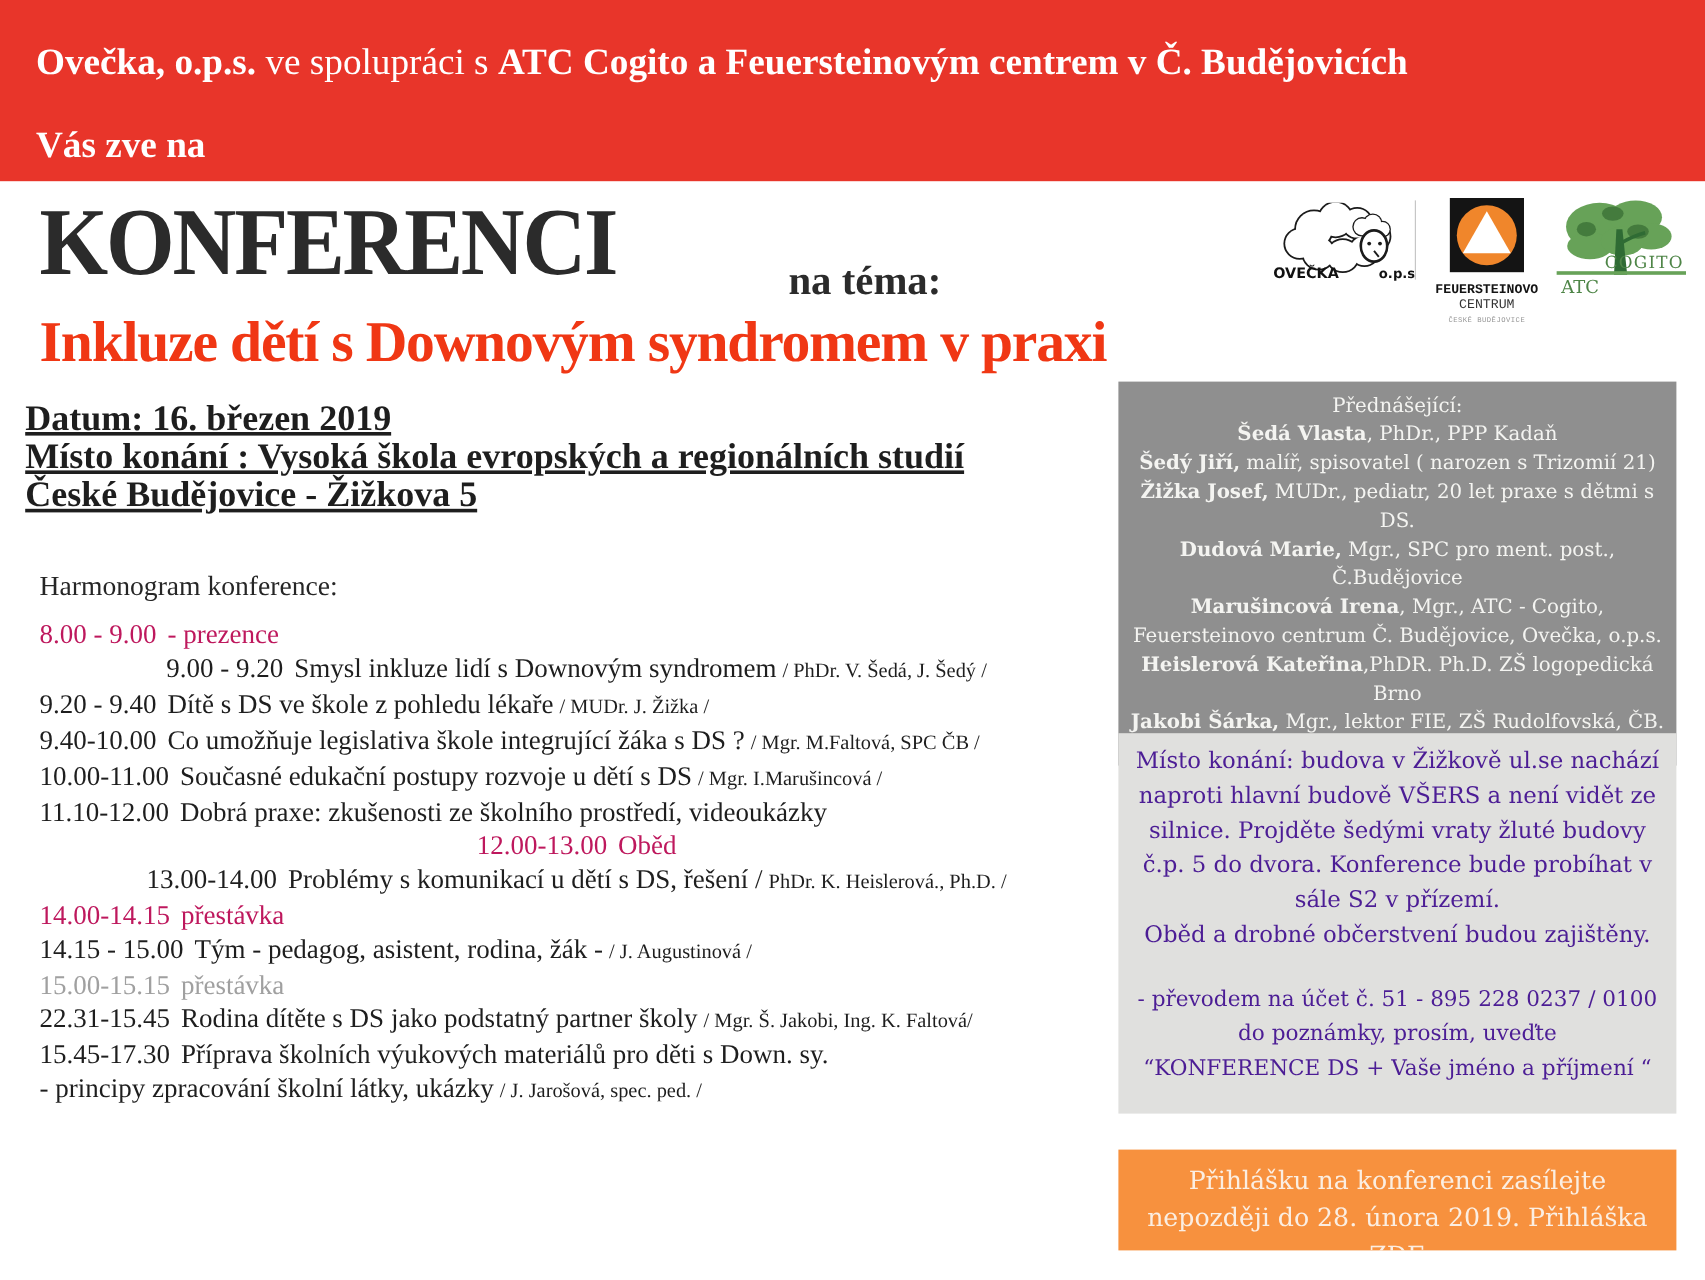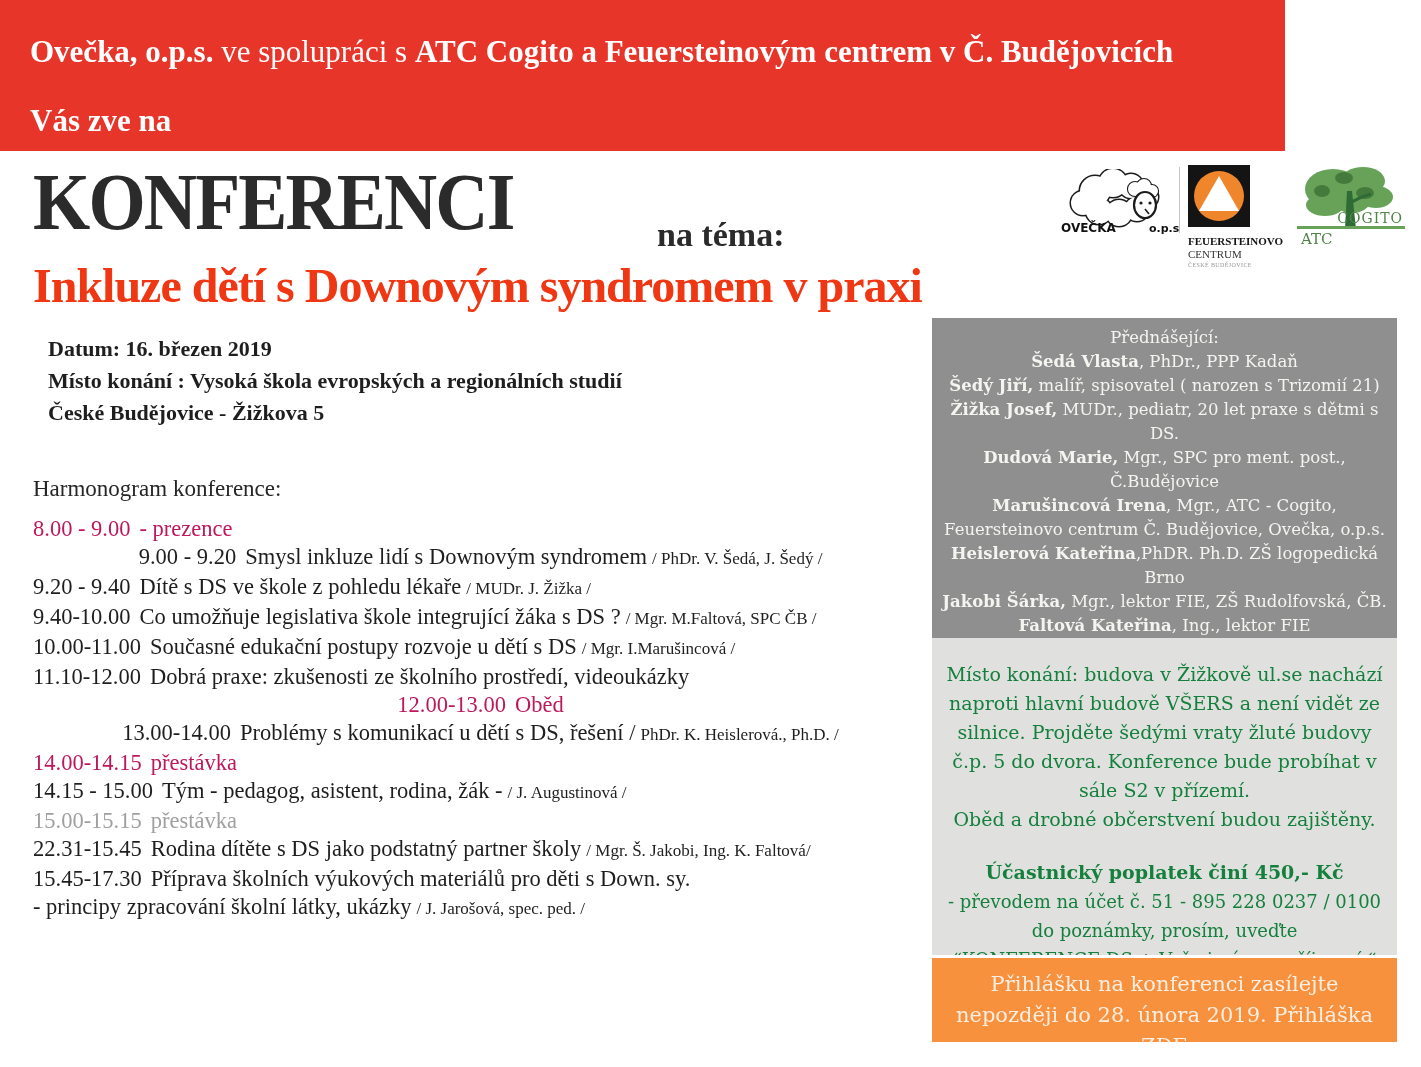--- a/index.html
+++ b/index.html
@@ -1,55 +1,55 @@
 <!DOCTYPE html>
 <html><head>
 <meta charset="utf-8">
 <style>
   html,body{margin:0;padding:0;}
   body{
     width:1421px;height:1067px;position:relative;background:#ffffff;
     font-family:"Liberation Serif", serif;overflow:hidden;
   }
   
-  .banner{position:absolute;top:0;left:0;width:1285px;height:151px;background:#E8352A;color:#fff;}
+  .banner{position:absolute;top:0;left:0;width:1421px;height:151px;background:#E8352A;color:#fff;}
   .banner-l1{position:absolute;top:34px;left:30px;font-size:31px;white-space:nowrap;}
   .banner-l1 b{font-weight:700;}
   .banner-l2{position:absolute;top:103px;left:30px;font-size:31px;font-weight:700;text-align:right;}
   
   .title-main{position:absolute;left:33px;top:162px;font-size:80px;font-weight:700;color:#2b2b2b;letter-spacing:-2px;line-height:1;transform:scaleX(.92);transform-origin:left;}
   .title-suffix{position:absolute;left:657px;top:216px;font-size:34px;font-weight:700;color:#2b2b2b;}
   .subtitle{position:absolute;left:33px;top:258px;font-size:48px;font-weight:700;color:#F03714;letter-spacing:-1px;white-space:nowrap;}
   
-  .details{position:absolute;left:48px;top:333px;font-size:22px;font-weight:700;color:#1e1e1e;line-height:32px;}
+  .details{position:absolute;left:21px;top:333px;font-size:30px;font-weight:700;color:#1e1e1e;line-height:32px;text-decoration:underline;}
   .harmonogram{position:absolute;left:33px;top:476px;font-size:23px;color:#262626;}
   
   .schedule{position:absolute;left:33px;top:515px;font-size:22.5px;color:#1e1e1e;line-height:28px;width:895px;}
   .sched-line{white-space:nowrap;}
   .sched-line .t{margin-right:9px;}
   .sched-line .t:empty{margin-right:0;}
   .sched-line .sp{font-size:17px;margin-left:5px;}
   .gap-before{text-align:center;}
   .muted{color:#be185d;}
   .muted-light{color:#a0a0a0;}
   .semi{color:#505050;}
   
   .logos{position:absolute;left:1055px;top:163px;width:350px;height:100px;}
   .logo-ovecka{position:absolute;left:6px;top:6px;}
   .logo-sep{position:absolute;left:124px;top:4px;width:1px;height:66px;background:#c6c6c6;}
-  .logo-feuer{position:absolute;left:133px;top:2px;width:102px;font-family:Liberation Serif, serif;}
+  .logo-feuer{position:absolute;left:133px;top:2px;width:102px;text-align:center;font-family:Liberation Mono, monospace;}
   .feuer-t1{font-weight:700;font-size:11px;color:#141414;margin-top:4px;letter-spacing:0;}
   .feuer-t2{font-size:11px;color:#333;margin-top:1px;}
   .feuer-t3{font-size:6px;color:#969696;margin-top:2px;letter-spacing:.4px;}
   .logo-cogito{position:absolute;left:242px;top:0;}
   
   .panel{position:absolute;left:932px;width:465px;box-sizing:border-box;text-align:center;font-family:"DejaVu Serif",serif;}
   .panel-speakers{top:318px;height:320px;background:#8F8F8F;color:#F4F4F1;font-size:16.5px;line-height:24px;padding:8px 4px;overflow:hidden;}
   .panel-speakers b{font-weight:700;}
-  .panel-location{top:638px;height:317px;background:#E0E0DE;color:#15803d;font-size:19px;line-height:29px;padding:22px 6px;overflow:hidden;}
+  .panel-location{top:611px;height:317px;background:#E0E0DE;color:#4c1d95;font-size:19px;line-height:29px;padding:9px 6px;overflow:hidden;}
   .fee{margin-top:24px;}
   .fee-title{font-weight:700;}
   .fee-line{white-space:nowrap;font-size:18px;}
   .panel-orange{top:958px;height:84px;background:#F7913E;color:#FBEEE2;font-size:21px;line-height:31px;padding:11px 6px;overflow:hidden;}
   .panel-orange a{color:inherit;text-decoration:underline;cursor:pointer;}
 </style>
 </head>
 <body>
 
 <div class="banner">
@@ -171,21 +171,20 @@
   <div><b>Heislerová Kateřina</b><span>,PhDR. Ph.D. ZŠ logopedická Brno</span></div>
   <div><b>Jakobi Šárka,</b><span> Mgr., lektor FIE, ZŠ Rudolfovská, ČB.</span></div>
   <div><b>Faltová Kateřina</b><span>, Ing., lektor FIE</span></div>
 
 </div>
 
 <div class="panel panel-location">
   <div>Místo konání: budova v Žižkově ul.se nachází naproti hlavní budově VŠERS  a není vidět ze silnice. Projděte šedými vraty žluté budovy č.p. 5 do dvora. Konference bude probíhat v sále S2 v přízemí.</div>
   <div>Oběd a drobné občerstvení budou zajištěny.</div>
   <div class="fee">
-    <div class="fee-title">Účastnický poplatek činí 450,- Kč</div>
     <div class="fee-line">- převodem na účet č.  51 - 895 228 0237 / 0100</div>
     <div class="fee-line">do poznámky, prosím, uveďte</div>
     <div class="fee-line">“KONFERENCE DS + Vaše jméno a příjmení “</div>
   </div>
 </div>
 
 <div class="panel panel-orange">
   <span>Přihlášku na konferenci zasílejte nepozději do  28. února 2019.   Přihláška </span><a>ZDE</a>
 </div>
 

